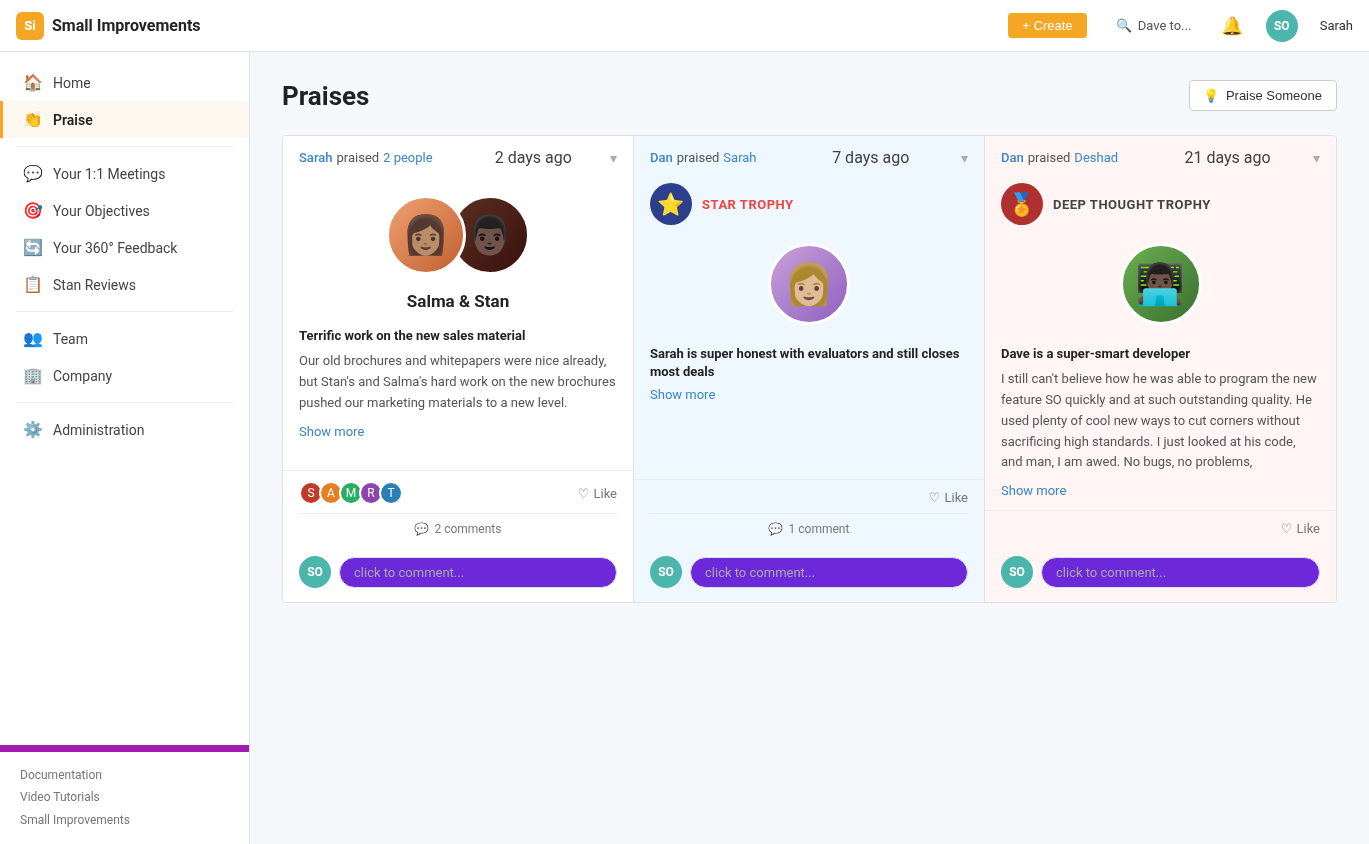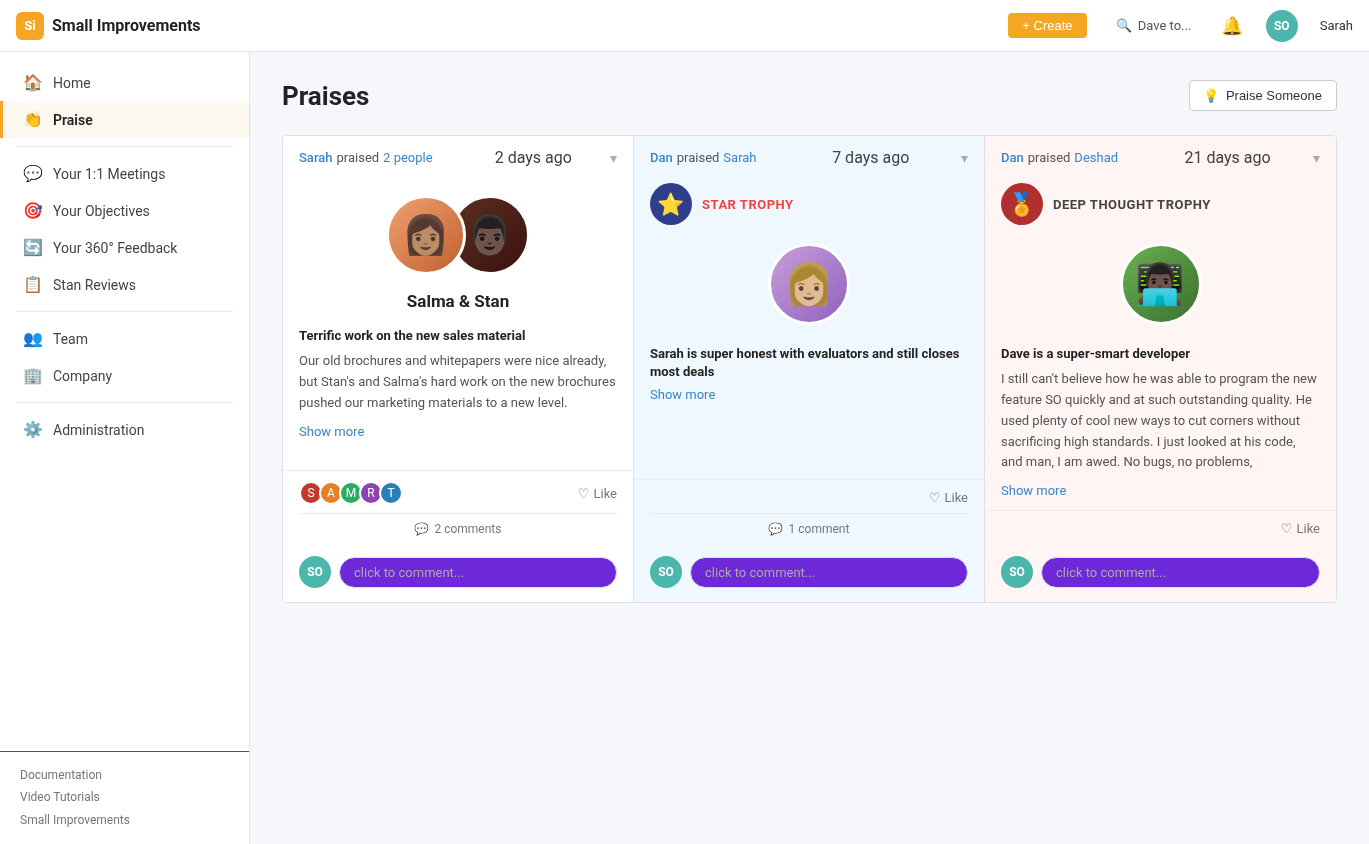--- a/index.html
+++ b/index.html
@@ -46,21 +46,21 @@
     }
     .sidebar-nav { padding: 12px 0; flex: 1; }
     .sidebar-item {
       display: flex; align-items: center; gap: 10px;
       padding: 9px 20px; font-size: 14px; color: #444; cursor: pointer;
       border-left: 3px solid transparent;
     }
     .sidebar-item.active { border-left-color: #f5a623; color: #222; font-weight: 600; background: #fef9f0; }
     .sidebar-icon { font-size: 16px; width: 20px; text-align: center; flex-shrink: 0; }
     .sidebar-divider { height: 1px; background: #e8ecef; margin: 8px 16px; }
-    .sidebar-footer { padding: 12px 20px; border-top: 1px solid #a21caf; }
+    .sidebar-footer { padding: 12px 20px; border-top: 7px solid #a21caf; }
     .sidebar-footer-link { font-size: 12px; color: #777; cursor: pointer; line-height: 1.9; display: block; }
 
     
     .main { flex: 1; overflow-y: auto; padding: 28px 32px; }
     .page-header {
       display: flex; align-items: center; justify-content: space-between; margin-bottom: 24px;
     }
     .page-title { font-size: 26px; font-weight: 700; color: #222; }
     .praise-someone-btn {
       display: flex; align-items: center; gap: 6px;

